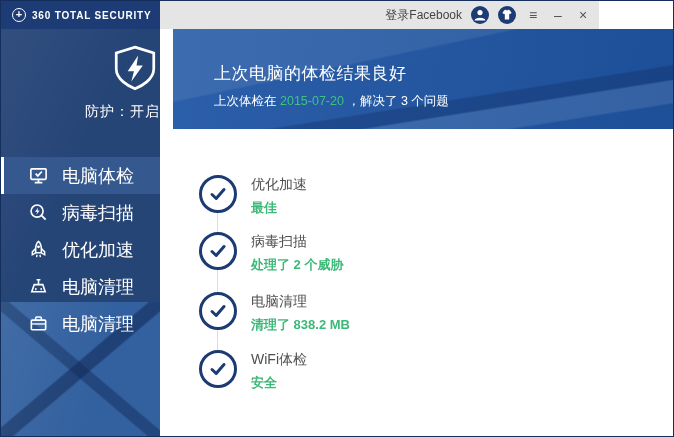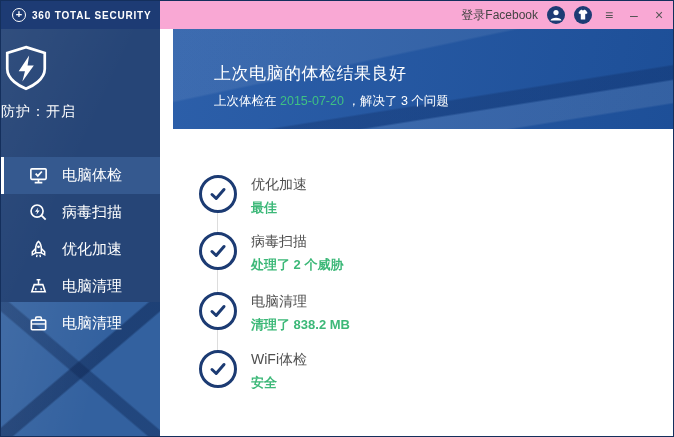--- a/index.html
+++ b/index.html
@@ -3,22 +3,22 @@
 <meta charset="utf-8">
 <style>
   * { margin:0; padding:0; box-sizing:border-box; }
   html,body { background:#9aa0a6; font-family:"Liberation Sans","DejaVu Sans",sans-serif; }
   #window{
     position:relative; width:674px; height:437px; overflow:hidden;
     background:#ffffff; border:1px solid #142f5c;
   }
   
   .titlebar{
-    position:absolute; left:0; top:0; width:674px; height:28px;
-    background:#f9a8d4; display:flex; align-items:center; justify-content:flex-end;
+    position:absolute; left:0; top:0; width:598px; height:28px;
+    background:#e5e5e5; display:flex; align-items:center; justify-content:flex-end;
     padding-right:8px; gap:9px;
   }
   .logo-block{
     position:absolute; left:0; top:0; width:159px; height:28px;
     background:#1d3b74; display:flex; align-items:center; padding-left:11px; gap:6px; z-index:5;
   }
   .logo-circle{
     width:14px; height:14px; border:1.6px solid #fff; border-radius:50%;
     color:#fff; font-size:11px; line-height:10.5px; text-align:center; font-weight:bold;
   }
@@ -35,26 +35,26 @@
       #264577;
   }
   .sidebar-pattern{
     position:absolute; left:0; bottom:0; width:100%; height:135px;
     background:
       linear-gradient(105deg, rgba(255,255,255,0.07), rgba(255,255,255,0) 60%),
       linear-gradient(to bottom right, rgba(0,0,0,0) 46%, rgba(13,38,84,0.55) 47%, rgba(13,38,84,0.55) 53%, rgba(0,0,0,0) 54%),
       linear-gradient(to top right, rgba(0,0,0,0) 46%, rgba(13,38,84,0.45) 47%, rgba(13,38,84,0.45) 52%, rgba(0,0,0,0) 53%),
       #33619f;
   }
-  .shield-wrap{ position:absolute; left:0; top:14px; width:159px; text-align:left; }
+  .shield-wrap{ position:absolute; left:0; top:14px; width:159px; text-align:right; }
   .protect-label{ color:#fff; font-size:14px; margin-top:6px; letter-spacing:1px;}
   .menu{ position:absolute; left:0; top:128px; width:159px; }
   .menu-item{
     height:37px; display:flex; align-items:center; gap:13px; padding-left:27px;
-    color:#fff; font-size:15px; cursor:pointer; position:relative;
+    color:#fff; font-size:18px; cursor:pointer; position:relative;
   }
   .menu-item.active{ background:#35598f; }
   .menu-item.active::before{
     content:""; position:absolute; left:0; top:0; width:3px; height:100%; background:#fff;
   }
   .menu-icon{ width:21px; height:21px; flex:0 0 21px; }
   
   .banner{
     position:absolute; left:172px; top:28px; width:515px; height:130px;
     background:

